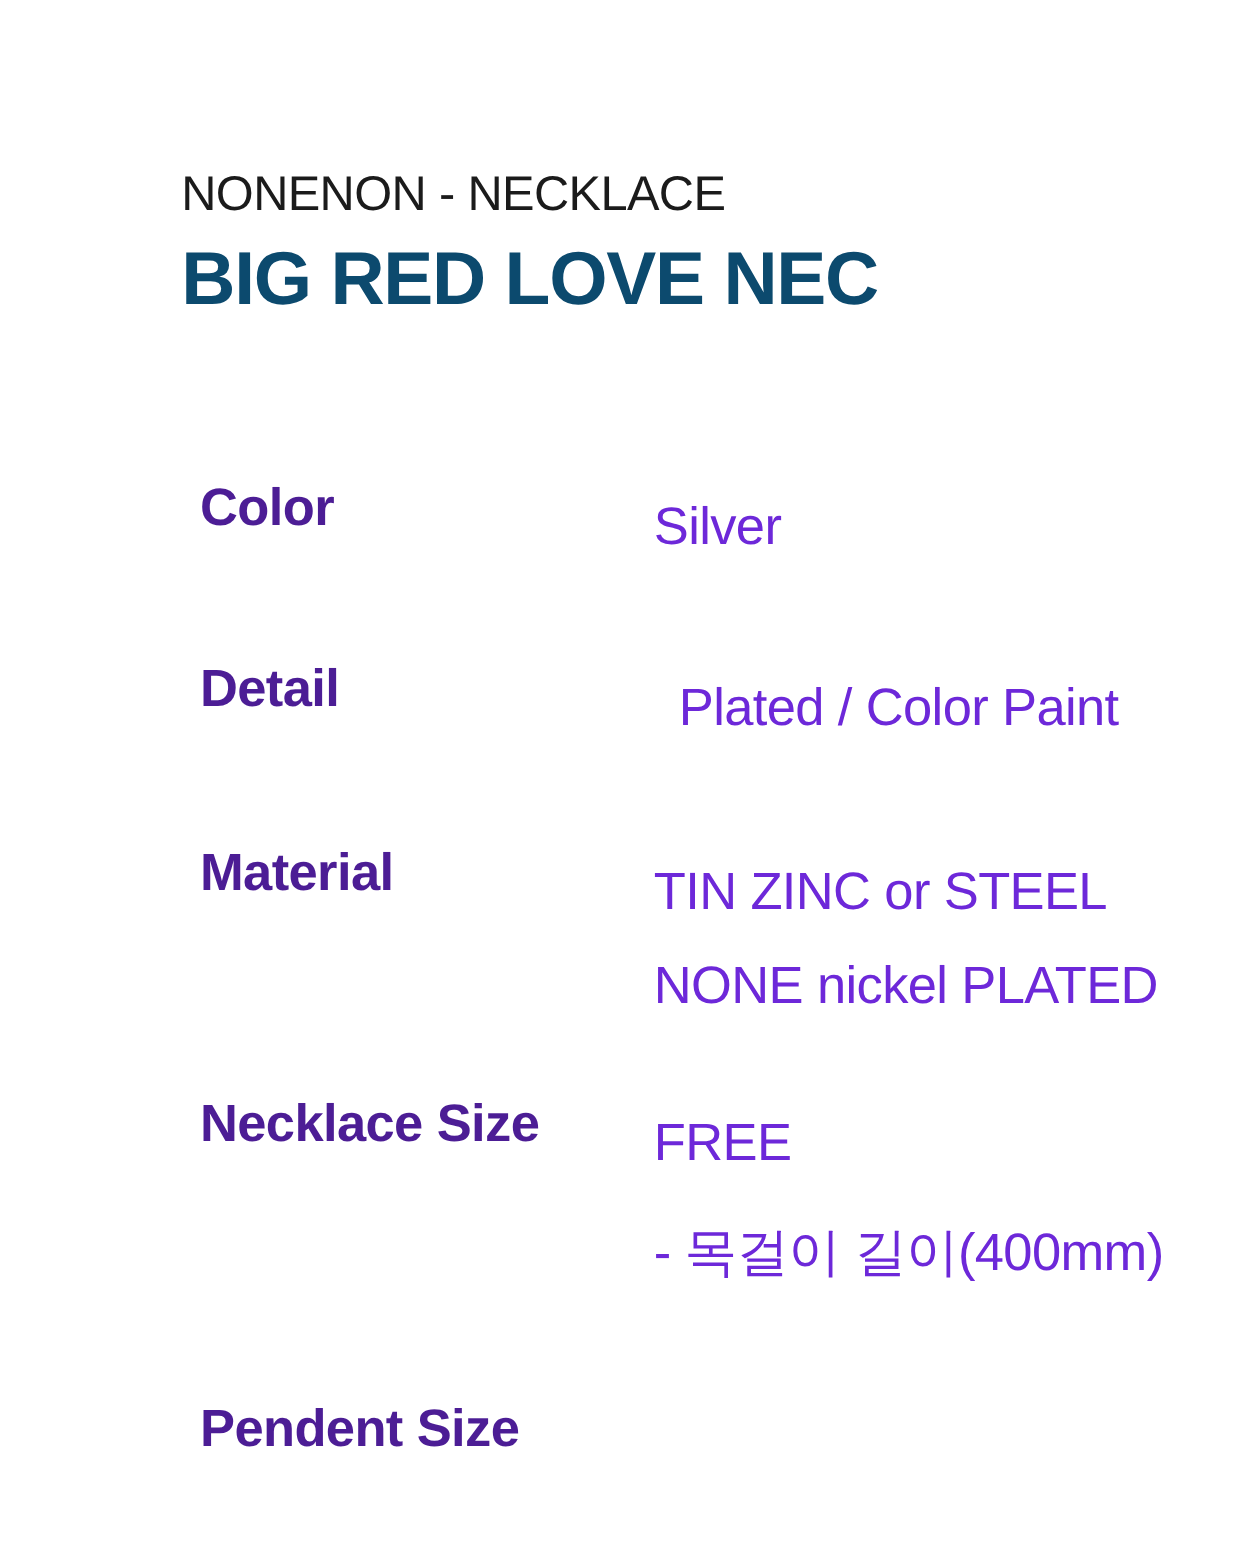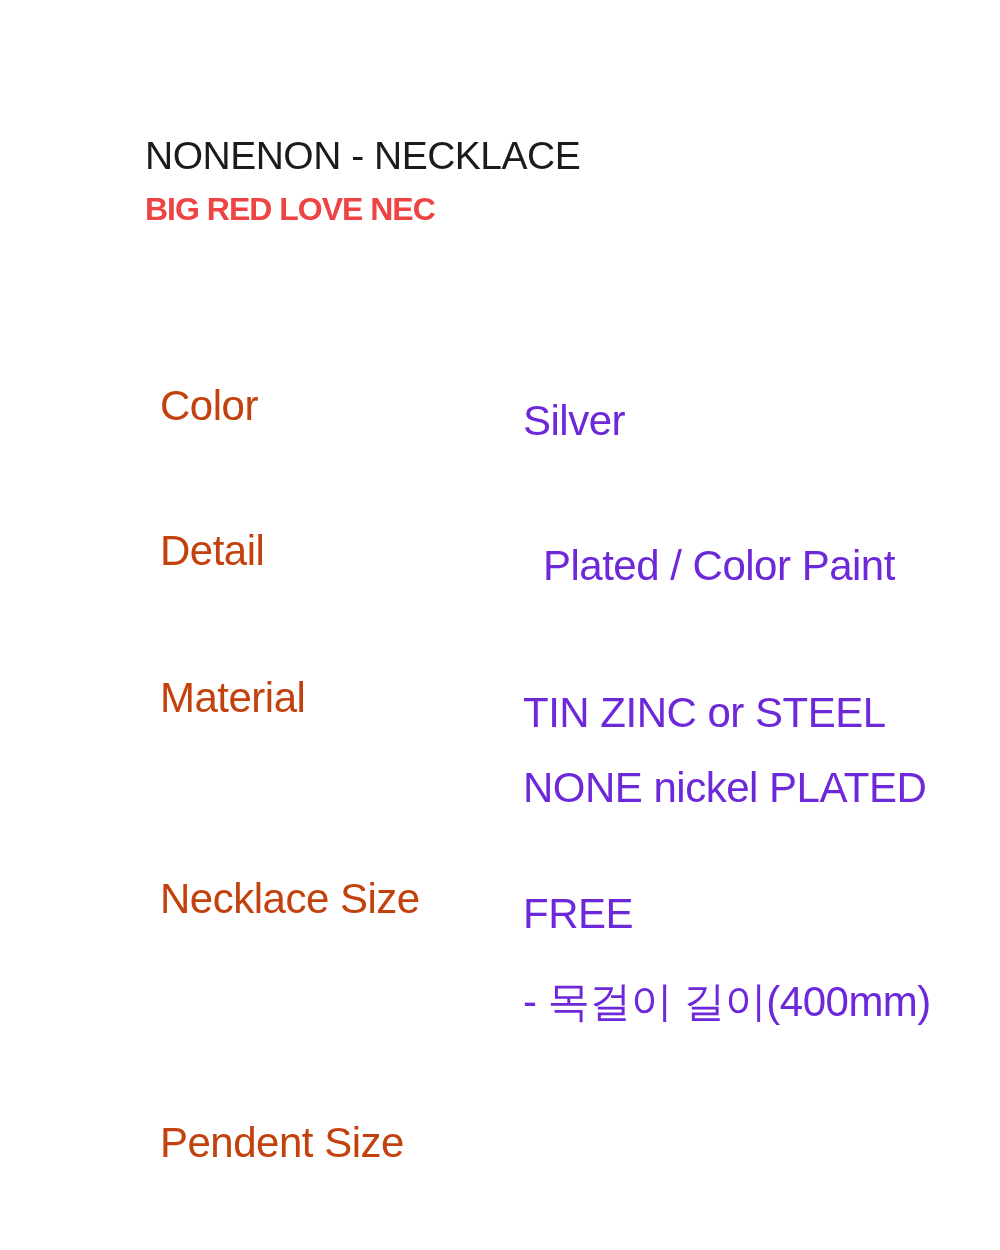--- a/index.html
+++ b/index.html
@@ -21,42 +21,42 @@
     font-weight: 400;
     letter-spacing: -0.5px;
     line-height: 1;
     color: #1b1b1b;
     white-space: nowrap;
   }
   .product-title {
     position: absolute;
     left: 100px;
     top: 148px;
-    font-size: 32px;
+    font-size: 60px;
     font-weight: 800;
     letter-spacing: -1px;
     line-height: 1;
-    color: #ef4444;
+    color: #0c4a6e;
     white-space: nowrap;
   }
   .spec-row {
     position: absolute;
     left: 100px;
     display: flex;
     align-items: flex-start;
     width: 860px;
   }
   .spec-label {
     width: 348px;
     flex: 0 0 348px;
     font-size: 42px;
-    font-weight: 400;
+    font-weight: 700;
     letter-spacing: -0.5px;
     line-height: 45px;
-    color: #c2410c;
+    color: #4c1d95;
     white-space: nowrap;
   }
   .spec-value {
     flex: 1;
     font-size: 42px;
     font-weight: 400;
     letter-spacing: -0.5px;
     line-height: 45px;
     color: #6d28d9;
     white-space: nowrap;

